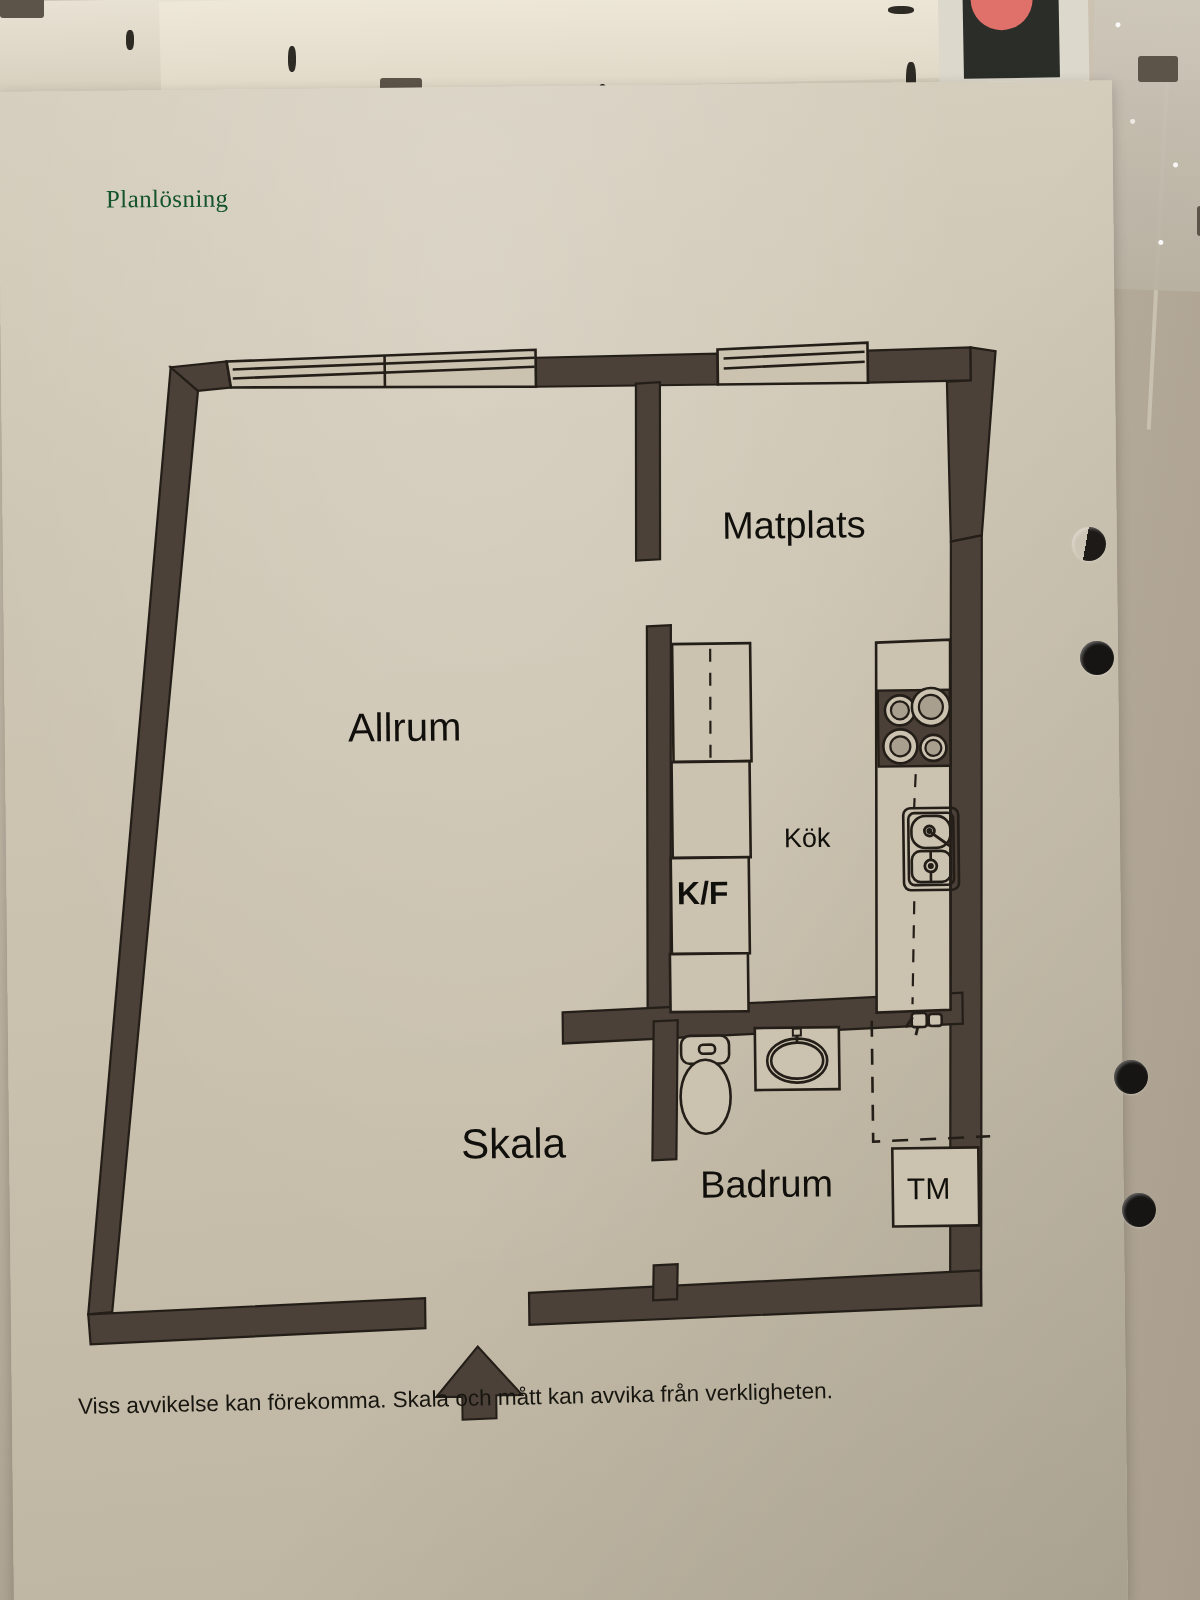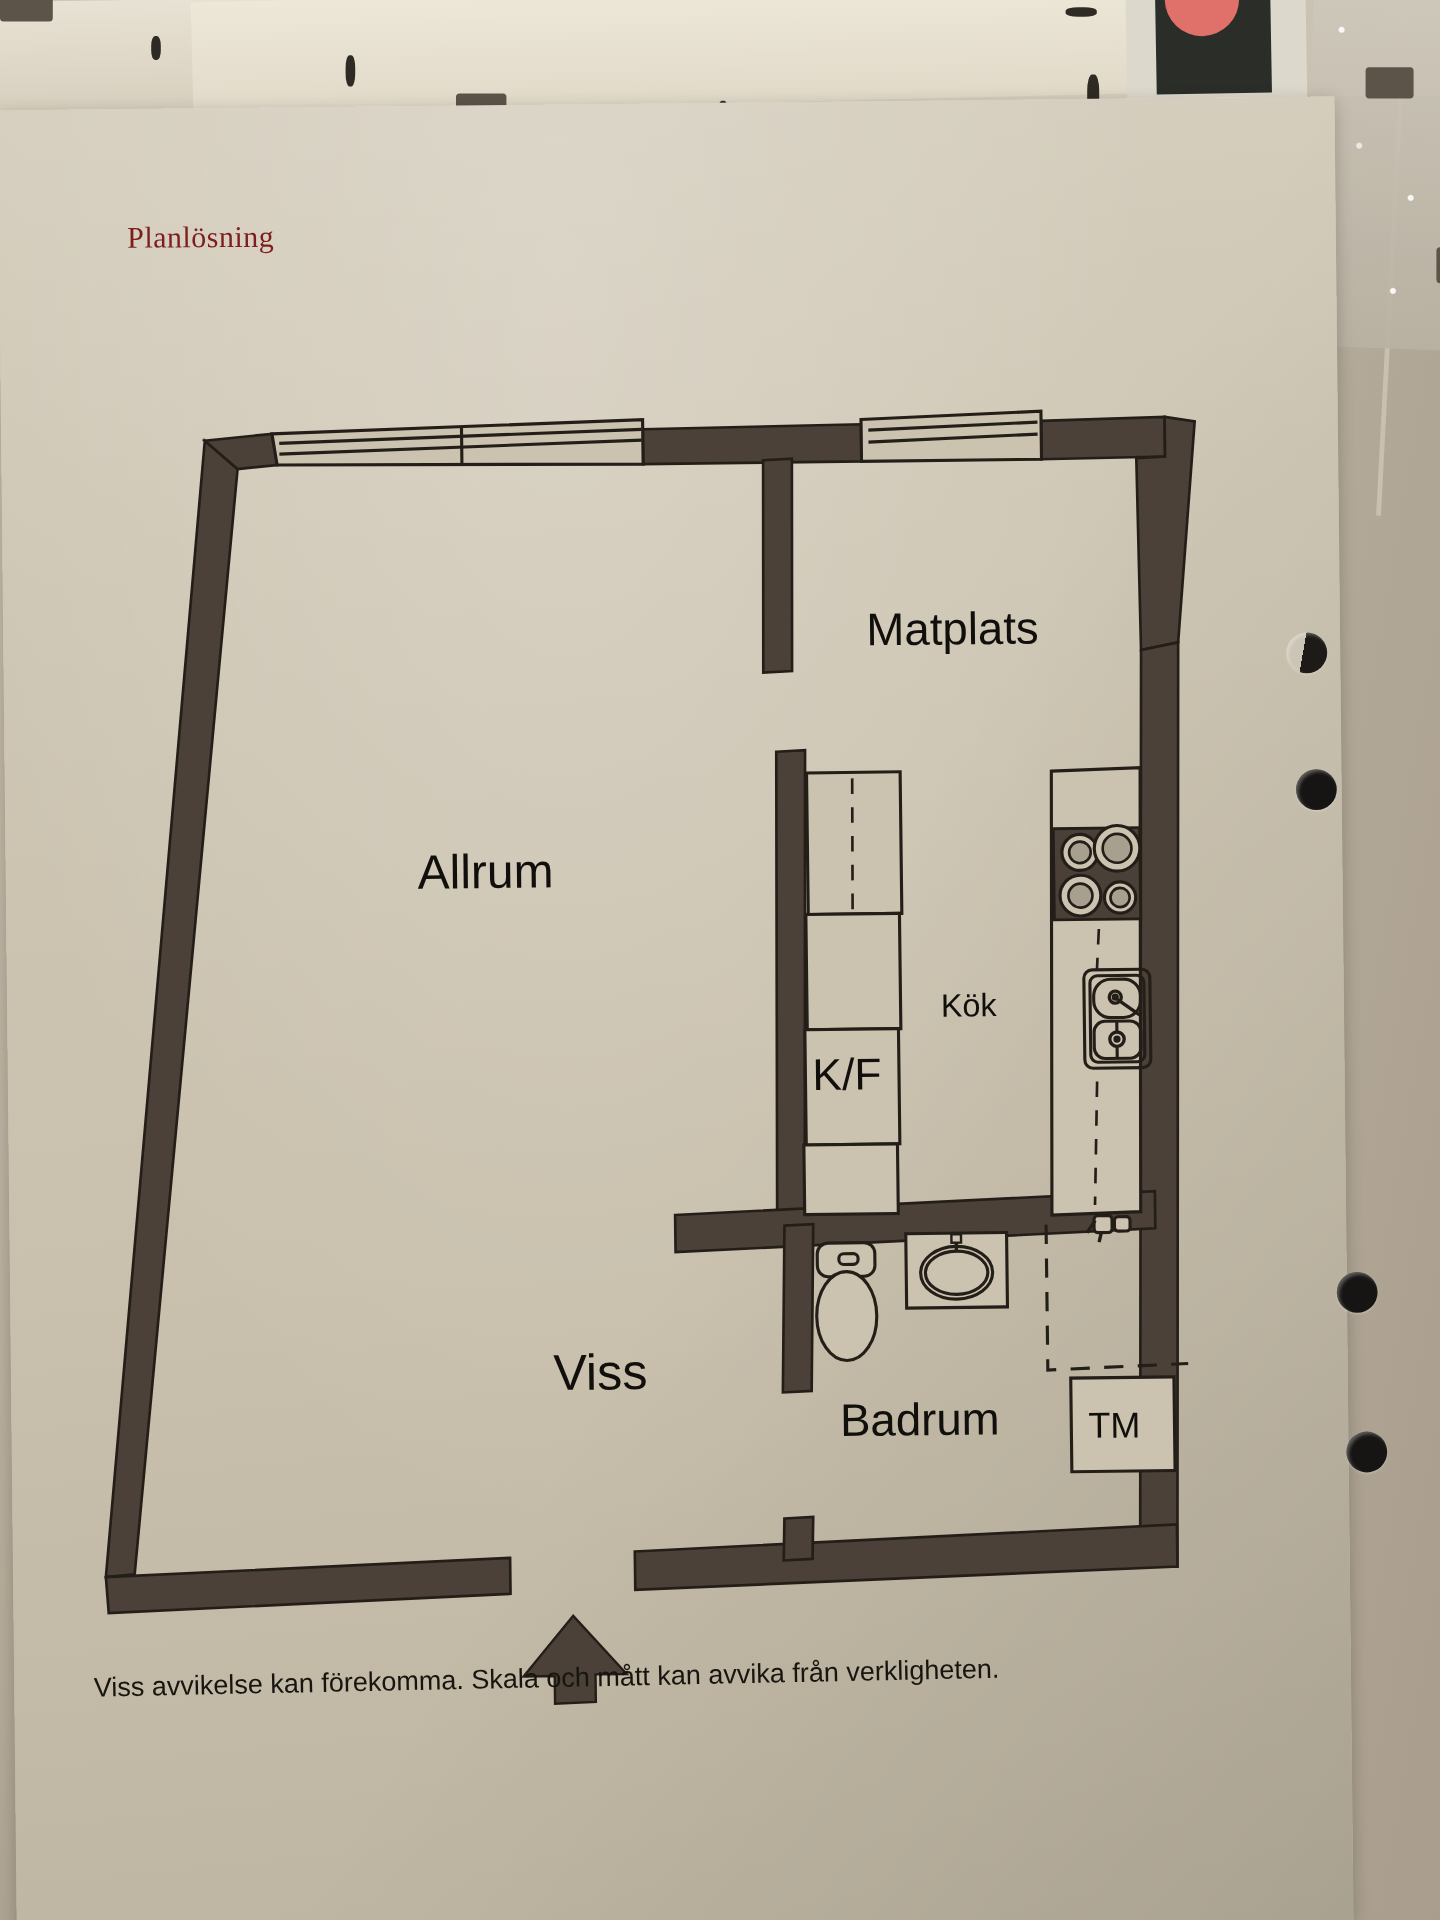--- a/index.html
+++ b/index.html
@@ -144,21 +144,21 @@
   .punch.half {
     background: linear-gradient(100deg, #ccc4b4 0 42%, #1d1a17 42% 100%);
   }
 
   .doc-title {
     position: absolute;
     left: 106px;
     top: 185px;
     font-family: "Liberation Serif", serif;
     font-size: 25px;
-    color: #7f1d1d;
+    color: #14532d;
     letter-spacing: .4px;
     transform: rotate(-0.4deg);
   }
   .doc-caption {
     position: absolute;
     left: 78px;
     top: 1386px;
     font-family: "Liberation Sans", sans-serif;
     font-size: 22.5px;
     color: #17150f;
@@ -178,21 +178,21 @@
   .room-label {
     position: absolute;
     font-family: "Liberation Sans", sans-serif;
     color: #110f0c;
     white-space: nowrap;
     font-weight: 400;
   }
   .lbl-allrum   { left: 348px; top: 705px; font-size: 40px; transform: rotate(-0.6deg); }
   .lbl-matplats { left: 722px; top: 504px; font-size: 38px; transform: rotate(-0.6deg); }
   .lbl-kok      { left: 784px; top: 823px; font-size: 27px; transform: rotate(-0.6deg); }
-  .lbl-kf       { left: 677px; top: 875px; font-size: 37px; transform: rotate(-0.6deg); }
+  .lbl-kf       { left: 677px; top: 875px; font-size: 32px; transform: rotate(-0.6deg); font-weight: bold; }
   .lbl-hall     { left: 461px; top: 1120px; font-size: 42px; transform: rotate(-0.6deg); }
   .lbl-badrum   { left: 700px; top: 1163px; font-size: 38px; transform: rotate(-0.6deg); }
   .lbl-tm       { left: 907px; top: 1172px; font-size: 30px; transform: rotate(-0.6deg); }
 </style>
 </head>
 <body>
 
 <div id="stage">
 
   <div class="bg-desk"></div>
@@ -359,21 +359,21 @@
         <polygon fill="#4b4138" stroke="#241e18" stroke-width="2" points="471,1345 515,1394 489,1394 489,1417 455,1418 455,1395 429,1395"></polygon>
       </g>
 
     </g>
   </svg>
   </div>
 
   <div class="room-label lbl-allrum">Allrum</div>
   <div class="room-label lbl-matplats">Matplats</div>
   <div class="room-label lbl-kok">Kök</div>
-  <div class="room-label lbl-hall">Viss</div>
+  <div class="room-label lbl-hall">Skala</div>
   <div class="room-label lbl-badrum">Badrum</div>
   <div class="room-label lbl-kf">K/F</div>
   <div class="room-label lbl-tm">TM</div>
 
   <div class="doc-title">Planlösning</div>
   <div class="doc-caption">Viss avvikelse kan förekomma. Skala och mått kan avvika från verkligheten.</div>
 
 </div>
 
 </body></html>

